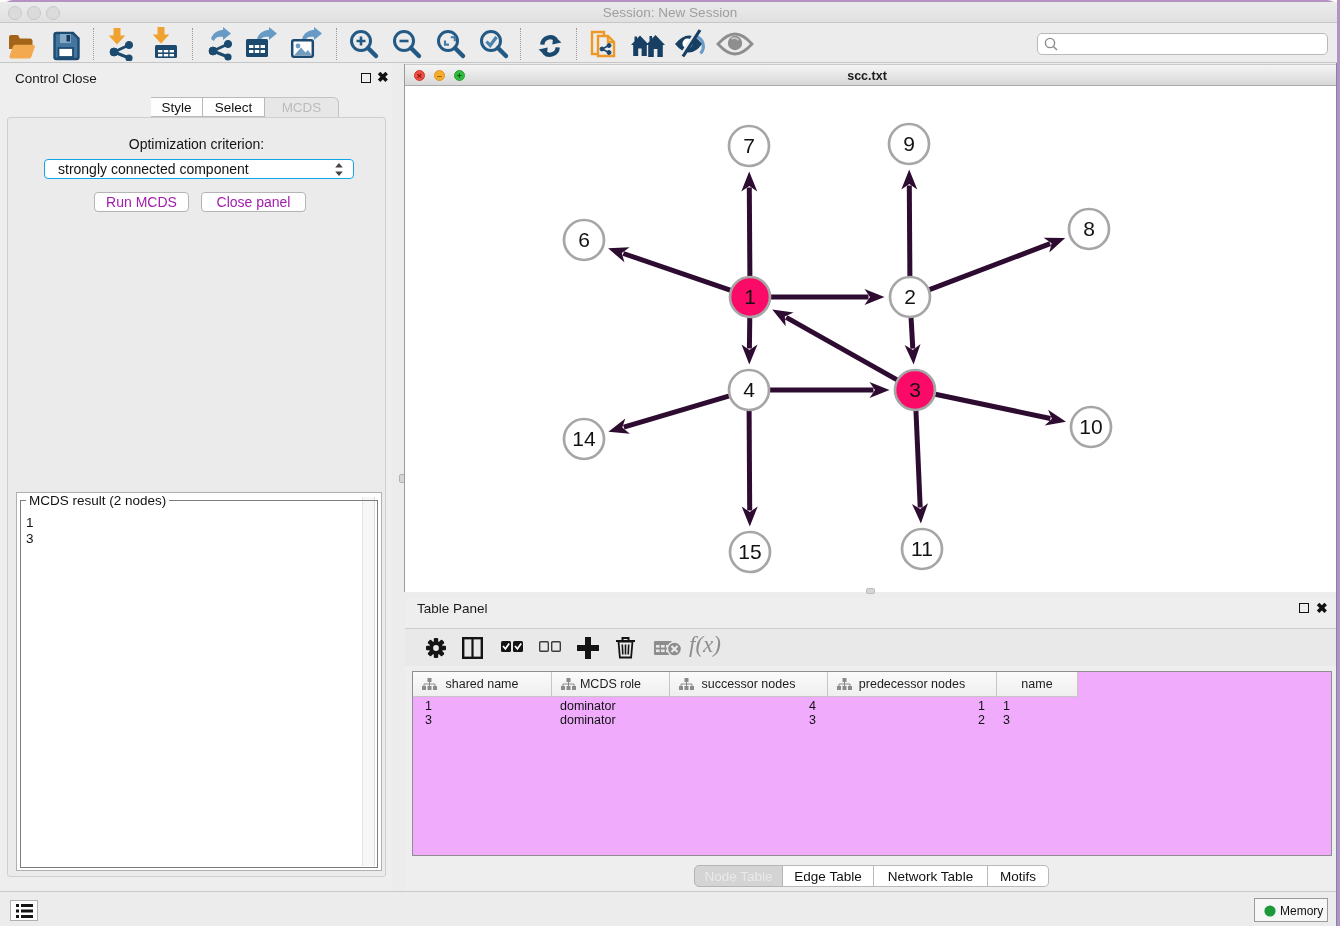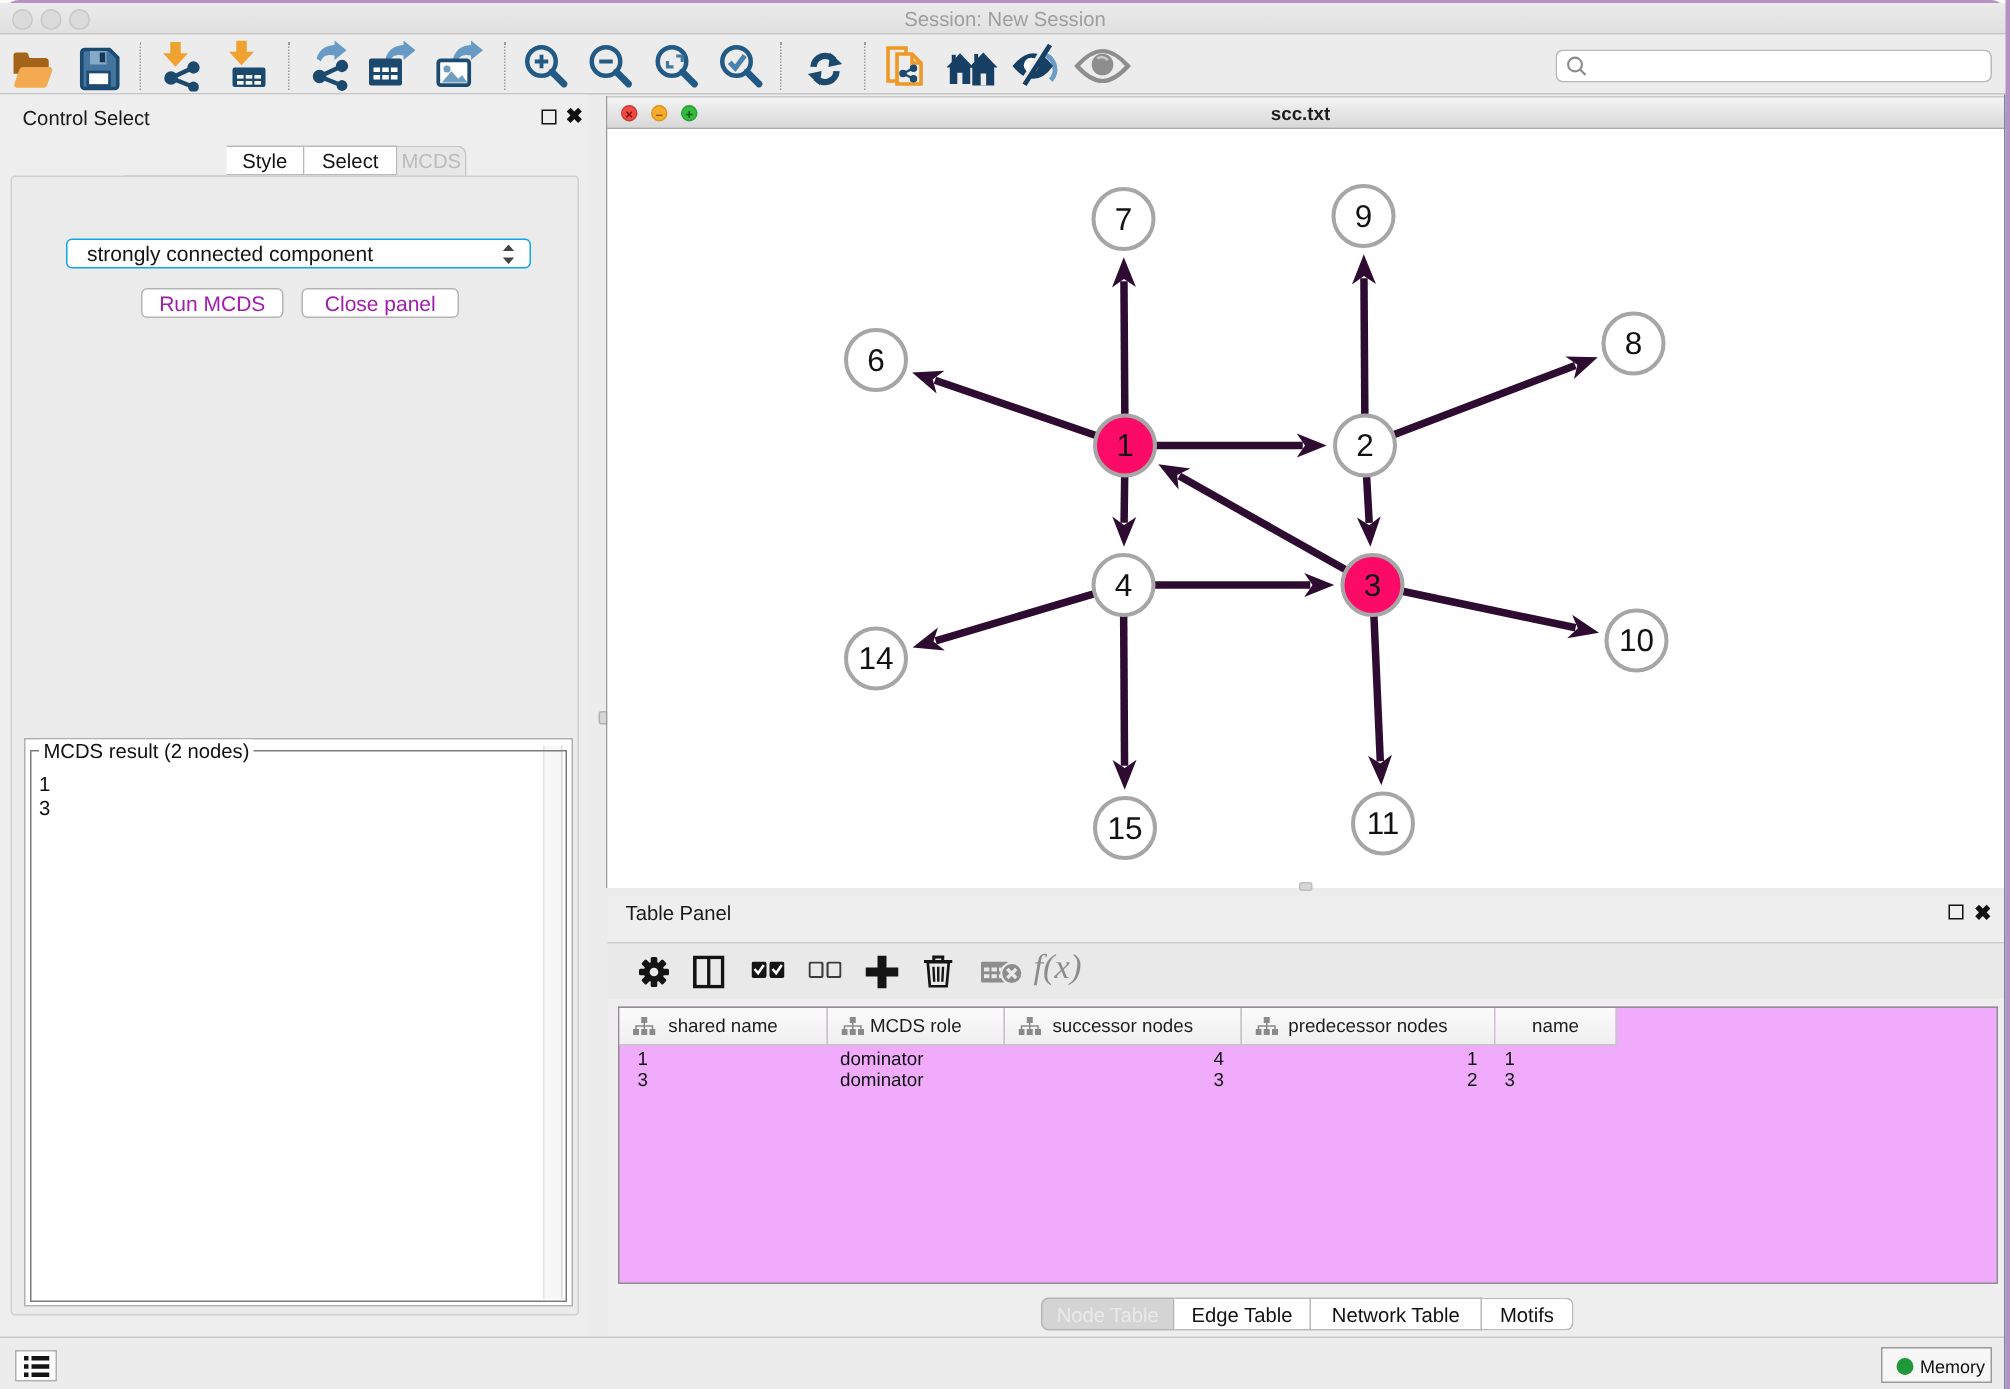--- a/index.html
+++ b/index.html
@@ -220,28 +220,29 @@
     <circle cx="19" cy="16" r="7.2" fill="#8e8e8e"></circle>
     <path d="M15.5 12 a5 5 0 0 1 7 1.2" stroke="#c9c9c9" stroke-width="1.8" fill="none"></path>
   </svg>
   <svg class="ticon" style="left:1037px; top:9px;" width="291" height="22" viewBox="0 0 291 22">
     <rect x="0.5" y="0.5" width="290" height="21" rx="4.5" fill="#fff" stroke="#b9b9b9"></rect>
     <circle cx="13" cy="10" r="4.6" fill="none" stroke="#8a8a8a" stroke-width="1.4"></circle>
     <path d="M16.4 13.4 L20 17" stroke="#8a8a8a" stroke-width="1.4"></path>
   </svg>
 </div>
 <div class="abs" id="cpanel">
-  <div class="abs" id="cp-title">Control Select</div>
+  <div class="abs" id="cp-title">Control Close</div>
   <div class="wicon-sq" style="left:361px; top:10px;"></div>
   <div class="wicon-x" style="left:377px; top:6px;">✖</div>
   <div class="tab" style="left:79px; width:72px; border-radius:4px 0 0 0; border-left:1px solid #b9b9b9; top:34px;margin-top:20px;">Network</div>
   <div class="tab" style="left:151px; width:52px; top:34px;">Style</div>
   <div class="tab" style="left:203px; width:62px; top:34px;">Select</div>
-  <div class="tab" style="left:265px; width:46px; top:34px; background:#e7e7e7; border-color:#c3c3c3; color:#bcbcbc; border-radius:0 6px 0 0; height:21px;">MCDS</div>
+  <div class="tab" style="left:265px; width:74px; top:34px; background:#e7e7e7; border-color:#c3c3c3; color:#bcbcbc; border-radius:0 6px 0 0; height:21px;">MCDS</div>
   <div class="abs" id="cp-box"></div>
+  <div class="abs" id="optlabel">Optimization criterion:</div>
   <div class="abs" id="selbox">strongly connected component
     <svg width="10" height="13" viewBox="0 0 10 13" style="position:absolute; right:9px; top:3px;">
       <path d="M5 0 L8.8 4.4 L1.2 4.4 Z" fill="#444"></path>
         <path d="M5 13 L8.8 8.6 L1.2 8.6 Z" fill="#444"></path>
     </svg>
   </div>
   <div class="btn" style="left:94px; width:95px;">Run MCDS</div>
   <div class="btn" style="left:201px; width:105px;">Close panel</div>
   <div class="abs" id="resultbox">
     <div id="res-scroll"></div>

